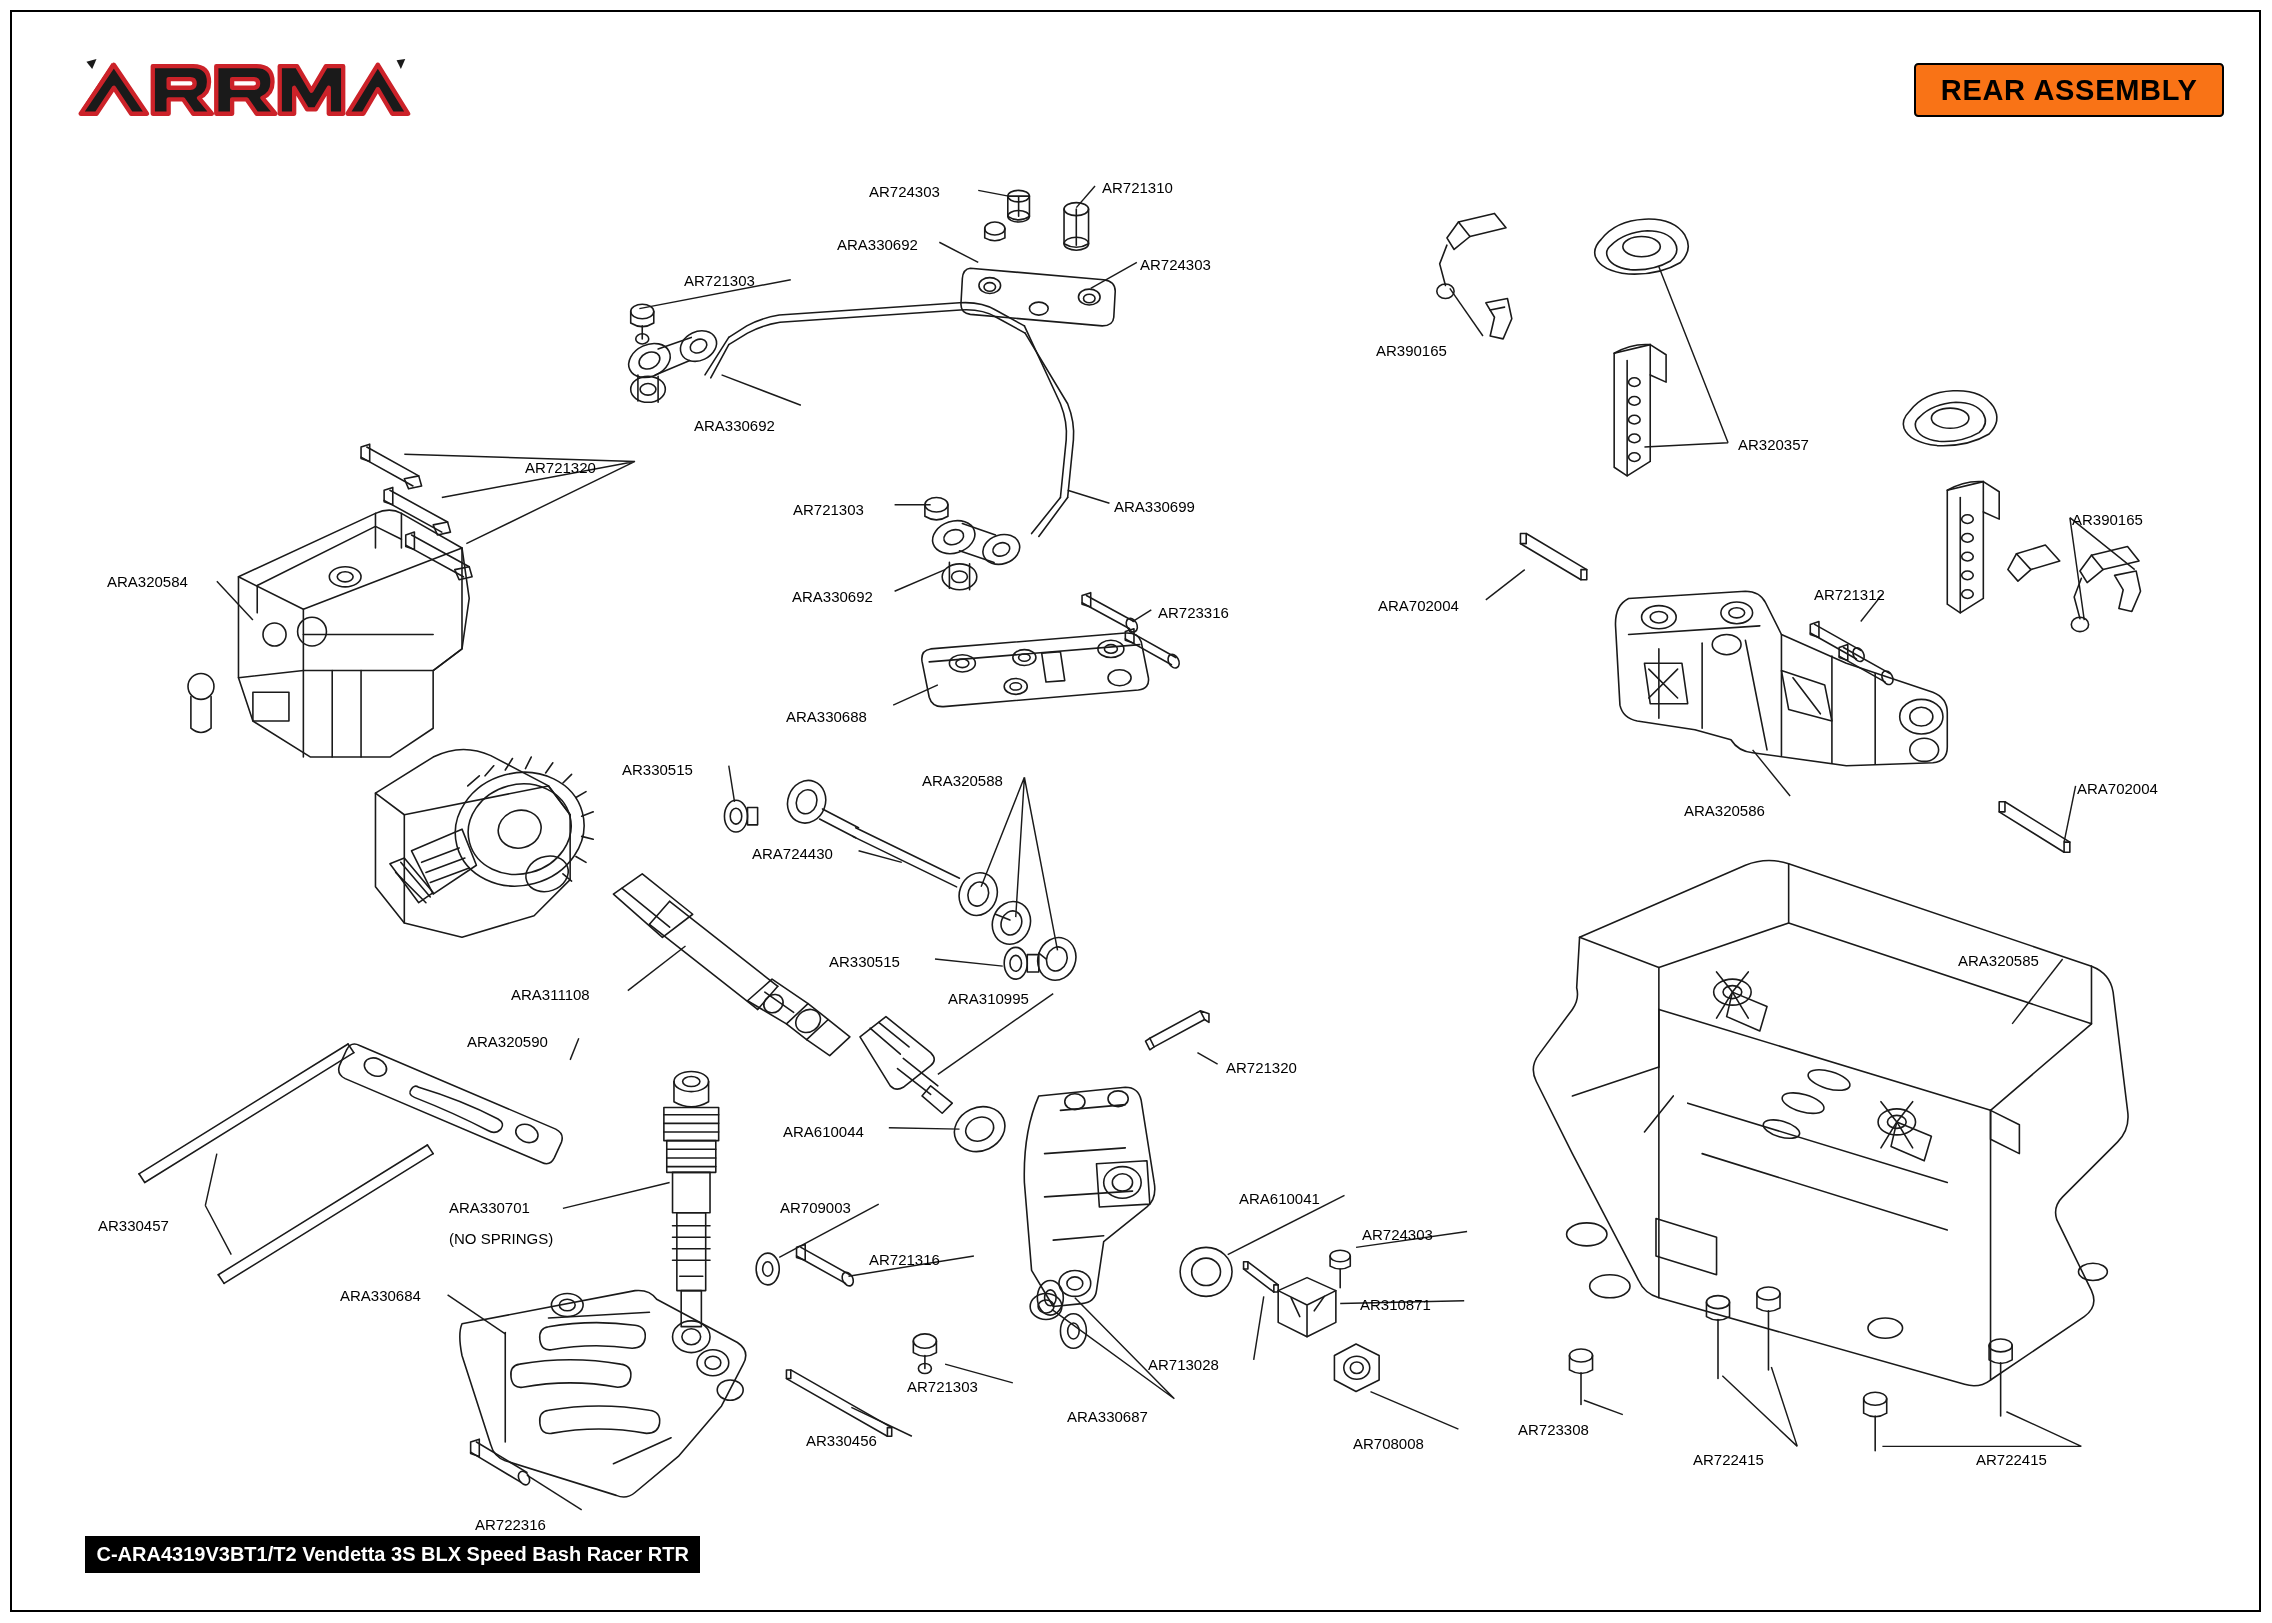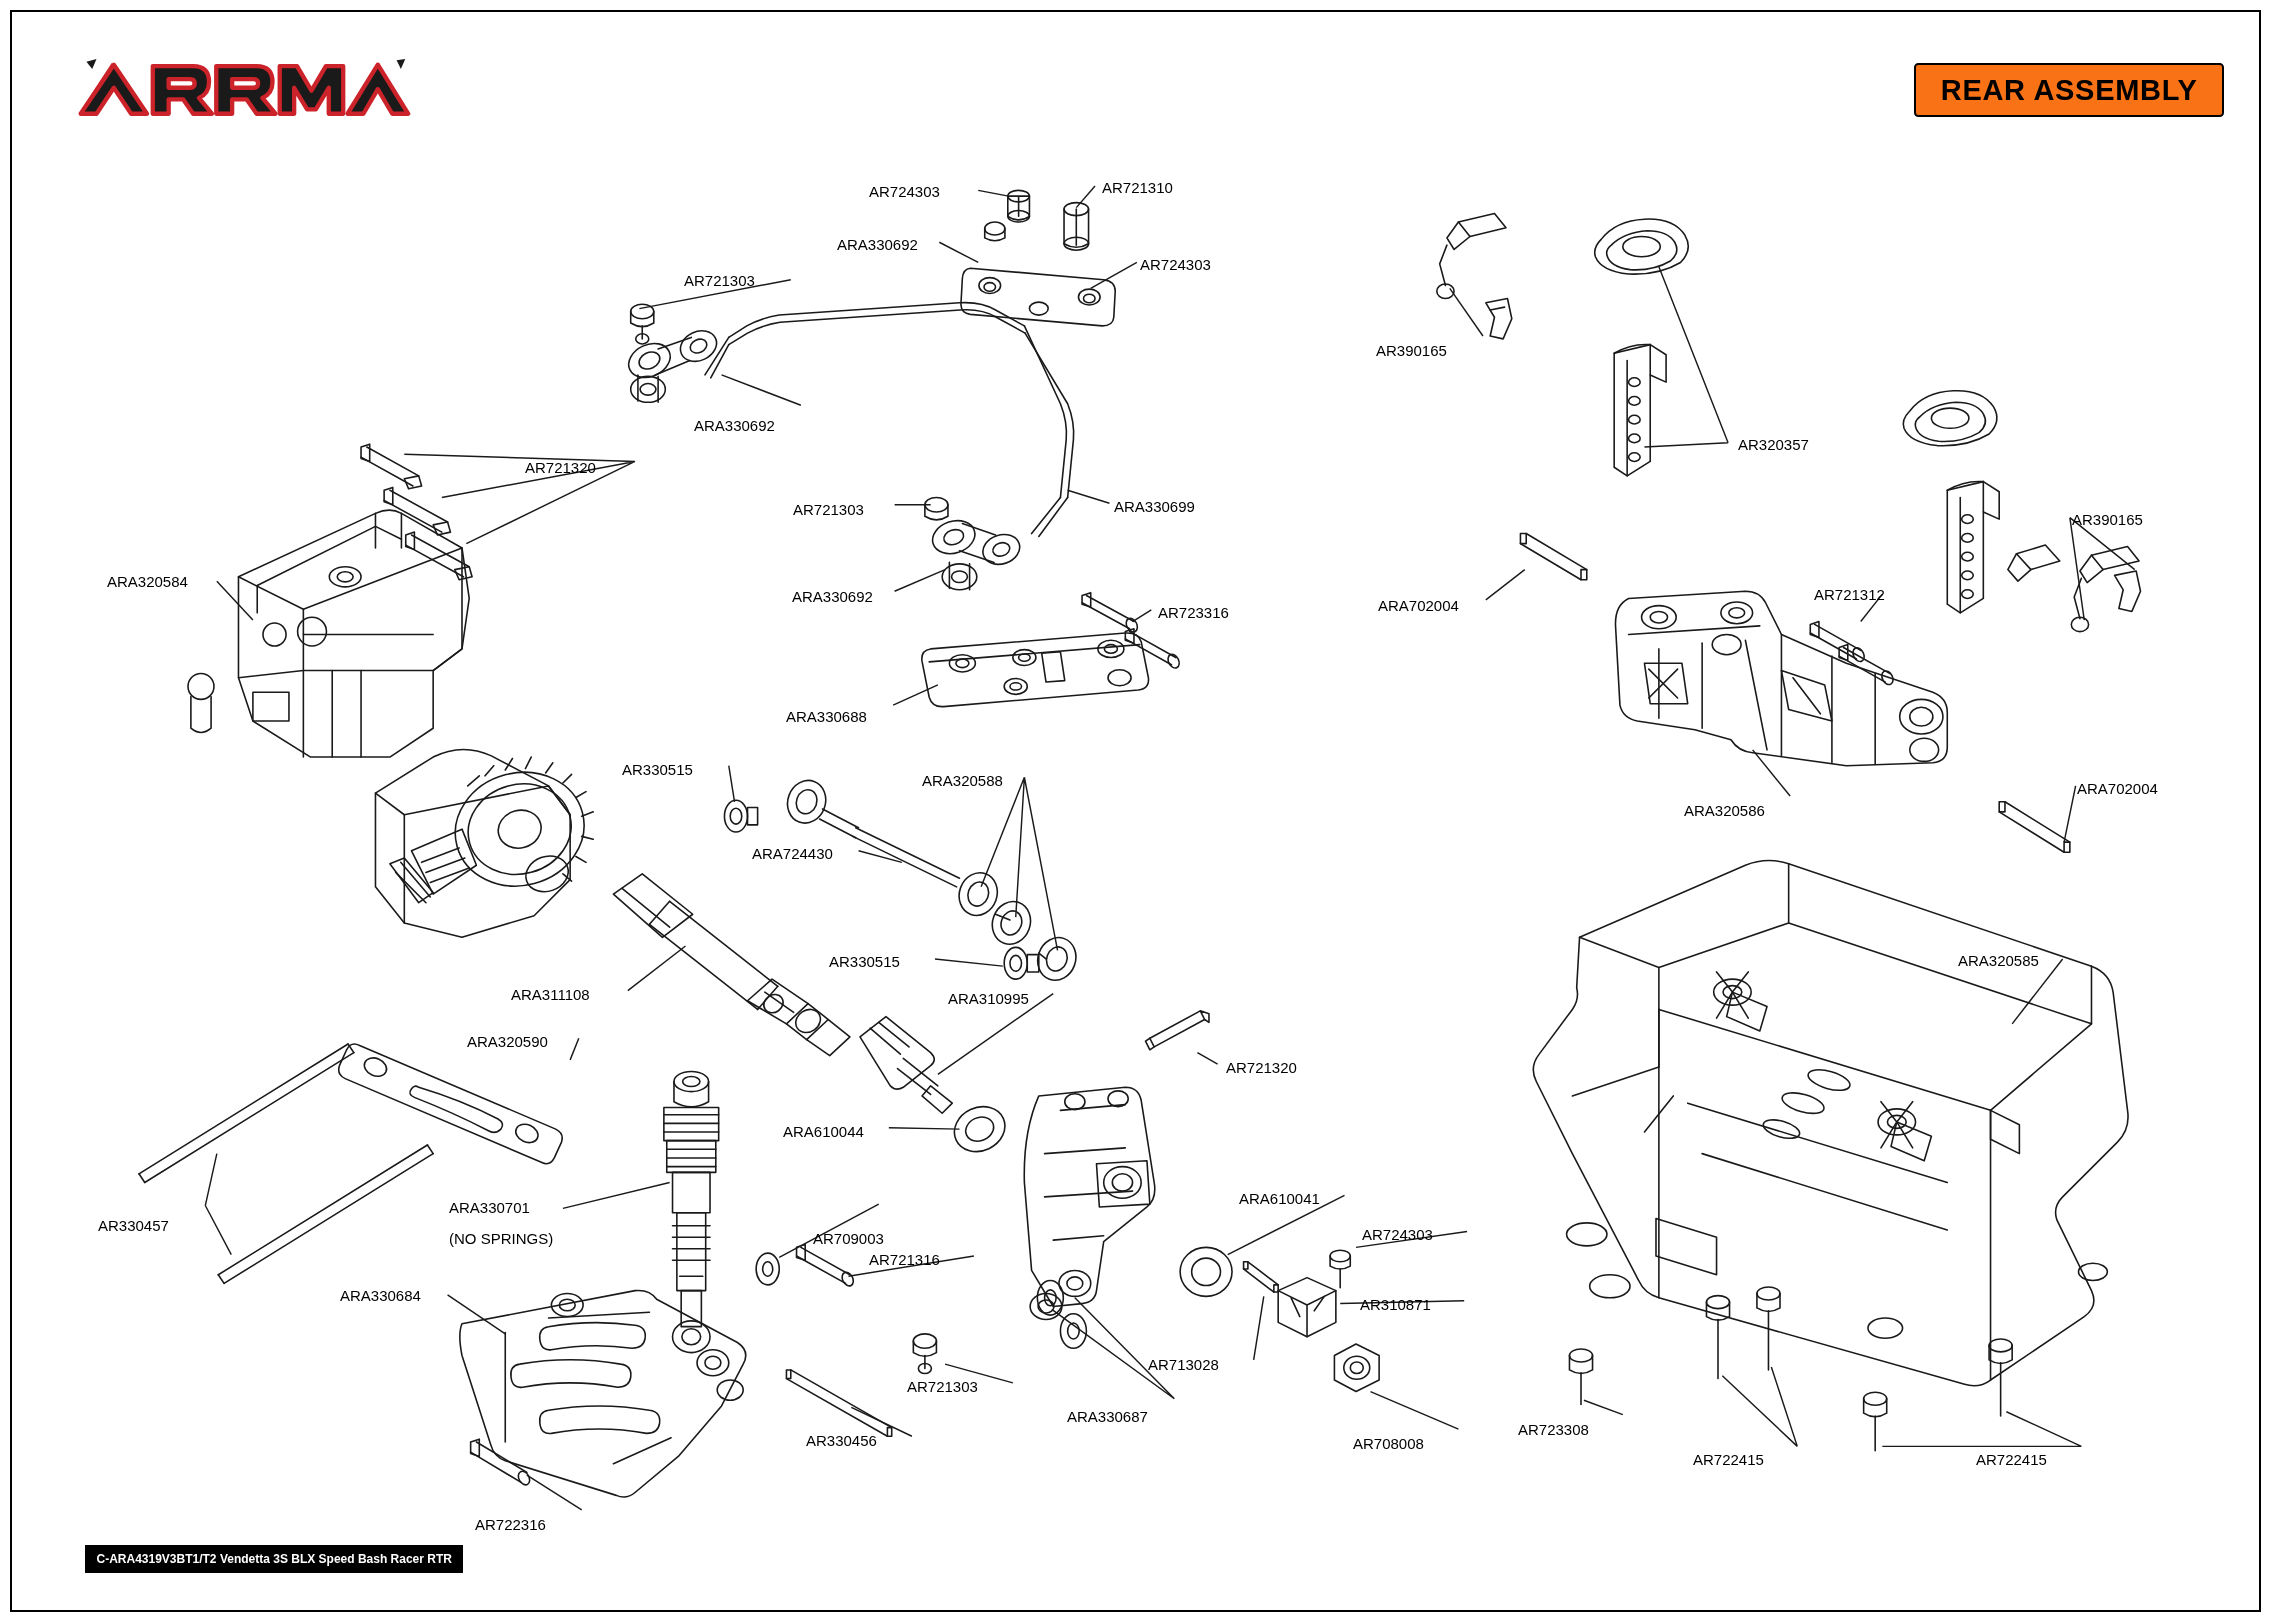--- a/index.html
+++ b/index.html
@@ -50,21 +50,21 @@
     color: #000000;
     background: #f97316;
   }
   
   #caption {
     position: absolute;
     left: 85px;
     bottom: 50px;
     background: #000000;
     color: #ffffff;
-    font-size: 12px;
+    font-size: 20px;
     font-weight: bold;
     padding: 7.2px 11.5px;
     white-space: nowrap;
   }
   
   #canvas {
     position: absolute;
     left: 0; top: 0;
     width: 2273px;
     height: 1623px;
@@ -571,21 +571,21 @@
   <div class="label" style="left:752px; top:845px;">ARA724430</div>
   <div class="label" style="left:829px; top:953px;">AR330515</div>
   <div class="label" style="left:511px;  top:986px;">ARA311108</div>
   <div class="label" style="left:948px; top:990px;">ARA310995</div>
   <div class="label" style="left:1226px; top:1059px;">AR721320</div>
   <div class="label" style="left:467px;  top:1033px;">ARA320590</div>
   <div class="label" style="left:783px; top:1123px;">ARA610044</div>
   <div class="label" style="left:98px;  top:1217px;">AR330457</div>
   <div class="label" style="left:449px;  top:1199px;">ARA330701</div>
   <div class="label" style="left:449px; top:1230px;text-align:center;">(NO SPRINGS)</div>
-  <div class="label" style="left:813px; top:1199px;margin-top:31px;">AR709003</div>
+  <div class="label" style="left:780px; top:1199px;">AR709003</div>
   <div class="label" style="left:1239px; top:1190px;">ARA610041</div>
   <div class="label" style="left:1362px; top:1226px;">AR724303</div>
   <div class="label" style="left:869px; top:1251px;">AR721316</div>
   <div class="label" style="left:340px;  top:1287px;">ARA330684</div>
   <div class="label" style="left:1360px; top:1296px;">AR310871</div>
   <div class="label" style="left:1148px; top:1356px;">AR713028</div>
   <div class="label" style="left:907px; top:1378px;">AR721303</div>
   <div class="label" style="left:1067px; top:1408px;">ARA330687</div>
   <div class="label" style="left:806px; top:1432px;">AR330456</div>
   <div class="label" style="left:1353px; top:1435px;">AR708008</div>

